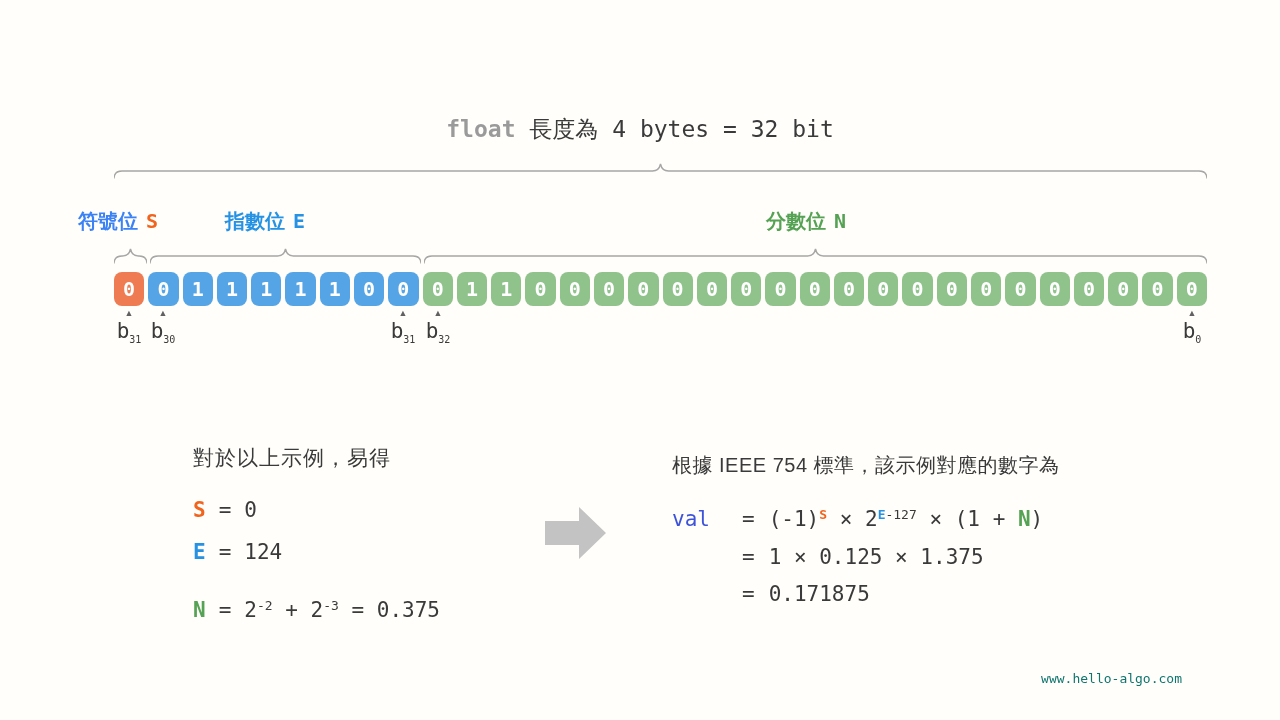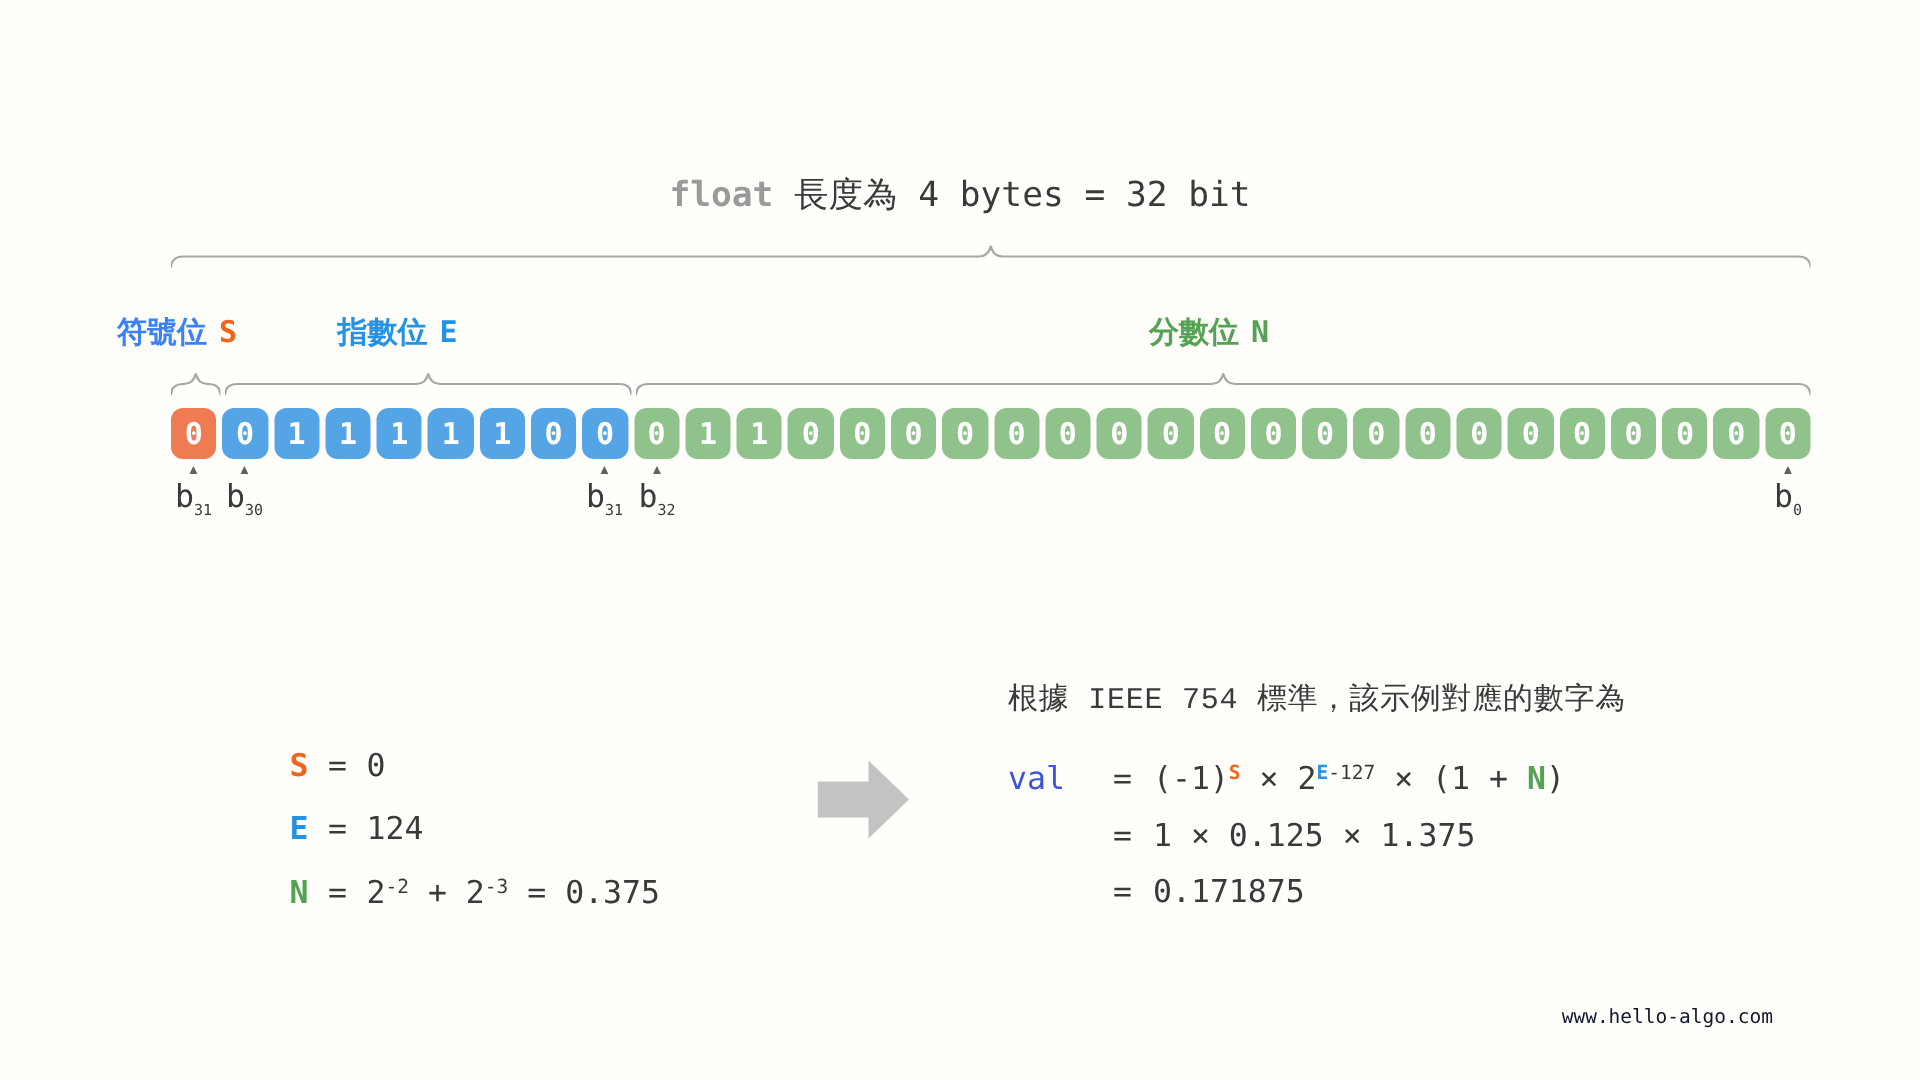--- a/index.html
+++ b/index.html
@@ -37,28 +37,28 @@
   .ex-heading{position:absolute;left:193px;top:444px;font-size:21px;color:#3A3A3A;letter-spacing:1px;}
   .ex-row{position:absolute;left:193px;font-family:"DejaVu Sans Mono",monospace;font-size:21px;color:#3A3A3A;}
   .ex-row .sym{font-weight:bold;}
   .eq{margin:0 13px;}
   .fsup{font-size:13px;vertical-align:7px;letter-spacing:0;}
 
   
   .block-arrow{position:absolute;left:545px;top:506px;}
 
   
-  .res-heading{position:absolute;left:672px;top:452px;font-size:20px;color:#3A3A3A;letter-spacing:0.5px;font-family:Liberation Mono, monospace;}
+  .res-heading{position:absolute;left:672px;top:452px;font-size:20px;color:#3A3A3A;letter-spacing:0.5px;}
   .f-row{position:absolute;left:672px;font-family:"DejaVu Sans Mono",monospace;font-size:21px;color:#3A3A3A;white-space:pre;}
   .f-lhs{display:inline-block;width:70px;font-weight:normal;}
   .f-eq{margin-right:14px;}
 
   
   .watermark{position:absolute;top:671px;right:66px;font-family:"DejaVu Sans Mono",monospace;
-             font-size:13px;color:#0f172a;}
+             font-size:13px;color:#0f766e;}
 </style>
 </head>
 <body>
 
 <div class="canvas">
 
   <div class="title"><span class="kw">float</span><span class="pre"> 長度為 4 bytes = 32 bit</span></div>
 
   <svg class="brace" style="left:114px;top:162px;" width="1093" height="17" viewBox="0 0 1093 17">
     <path d="M0,16 Q0.5,9 8,9 L538.5,9 Q545,9 546.5,2 Q548,9 554.5,9 L1085,9 Q1092.5,9 1093,16"></path>
@@ -127,23 +127,24 @@
     </div>
   <div class="bit-pointer" style="left:438px;">
       <span class="ptr-arrow">▲</span>
       <span class="ptr-label"><span>b</span><sub>32</sub></span>
     </div>
   <div class="bit-pointer" style="left:1192px;">
       <span class="ptr-arrow">▲</span>
       <span class="ptr-label"><span>b</span><sub>0</sub></span>
     </div>
 
+  <div class="ex-heading">對於以上示例，易得</div>
   <div class="ex-row" style="top:498px;"><span class="sym" style="color: rgb(241, 100, 30);">S</span><span class="eq">=</span><span>0</span></div>
   <div class="ex-row" style="top:540px;"><span class="sym" style="color: rgb(37, 146, 228);">E</span><span class="eq">=</span><span>124</span></div>
-  <div class="ex-row" style="top:583px;"><span class="sym" style="color: rgb(85, 162, 84);">N</span><span class="eq">=</span><span class="pre"><span>2</span><sup class="fsup">-2</sup><span class="pre"> + 2</span><sup class="fsup">-3</sup><span class="pre"> = 0.375</span></span></div>
+  <div class="ex-row" style="top:598px;"><span class="sym" style="color: rgb(85, 162, 84);">N</span><span class="eq">=</span><span class="pre"><span>2</span><sup class="fsup">-2</sup><span class="pre"> + 2</span><sup class="fsup">-3</sup><span class="pre"> = 0.375</span></span></div>
 
   <svg class="block-arrow" width="62" height="54" viewBox="0 0 62 54">
     <polygon points="0,15 34,15 34,1 61,27 34,53 34,39 0,39" fill="#C3C3C3"></polygon>
   </svg>
 
   <div class="res-heading">根據 IEEE 754 標準，該示例對應的數字為</div>
   <div class="f-row" style="top:507px;"><span class="f-lhs" style="color: rgb(61, 83, 217);">val</span><span class="f-eq">=</span><span><span>(-1)</span><sup class="fsup"><span class="bold" style="color: rgb(241, 100, 30);">S</span></sup><span class="pre"> × 2</span><sup class="fsup"><span class="bold" style="color: rgb(37, 146, 228);">E</span><span>-127</span></sup><span class="pre"> × (1 + </span><span class="bold" style="color: rgb(85, 162, 84);">N</span><span>)</span></span></div>
   <div class="f-row" style="top:545px;"><span class="f-lhs"></span><span class="f-eq">=</span><span class="pre">1 × 0.125 × 1.375</span></div>
   <div class="f-row" style="top:582px;text-align:center;"><span class="f-lhs"></span><span class="f-eq">=</span><span class="pre">0.171875</span></div>
 

